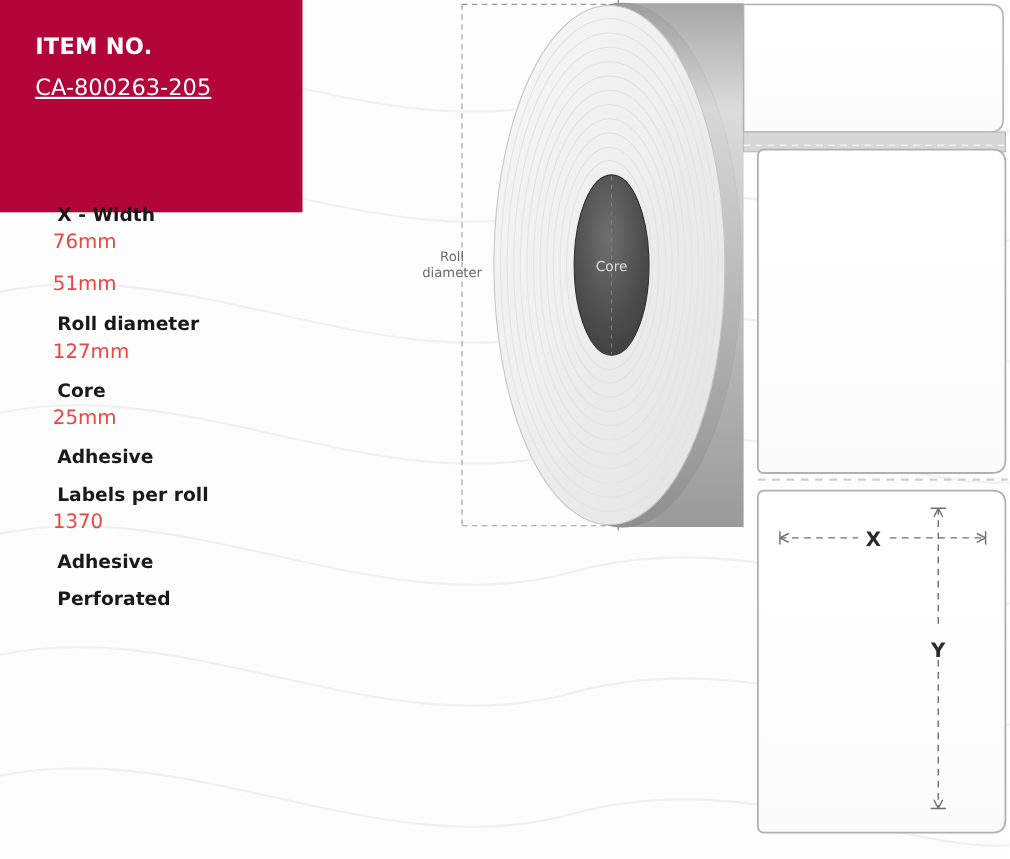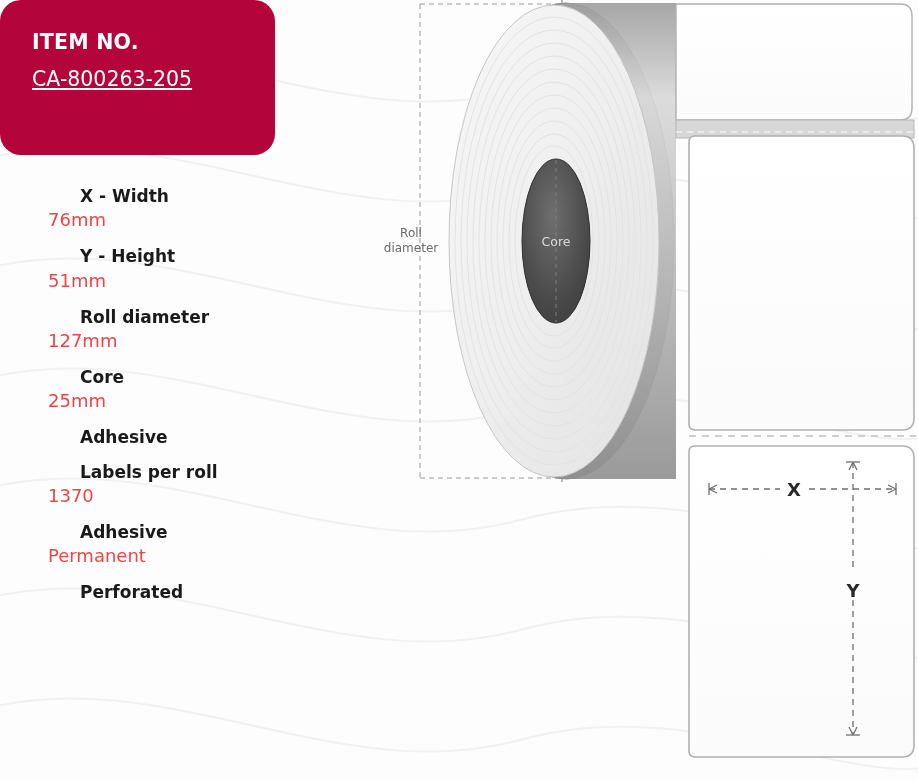--- a/index.html
+++ b/index.html
@@ -26,26 +26,25 @@
     position: absolute;
     inset: 0;
     pointer-events: none;
   }
   
   .item-banner {
     position: absolute;
     left: 0;
     top: 0;
     width: 275px;
-    height: 155px;
+    height: 193px;
     background: #b3053a;
     color: #ffffff;
     box-sizing: border-box;
     padding: 30px 0 0 32px;
-    border-radius: 21px;
   }
   .item-banner .item-title {
     font-size: 20.5px;
     font-weight: bold;
     letter-spacing: 0.2px;
     line-height: 1.2;
   }
   .item-banner .item-value {
     font-size: 20.5px;
     font-weight: normal;
@@ -62,21 +61,20 @@
   }
   .spec-row {
     margin-bottom: 13px;
   }
   .spec-label {
     font-size: 17px;
     font-weight: bold;
     color: #1a1a1a;
     padding-left: 52px;
     line-height: 1.25;
-    margin-left: 28px;
   }
   .spec-value {
     font-size: 18px;
     font-weight: normal;
     color: #ef4444;
     padding-left: 48px;
     line-height: 1.45;
   }
   
   .diagram {
@@ -115,41 +113,39 @@
     <div class="item-title">ITEM NO.</div>
     <div class="item-value">CA-800263-205</div>
   </div>
 
   <div class="spec-list">
     <div class="spec-row">
       <div class="spec-label">X - Width</div>
       <div class="spec-value">76mm</div>
     </div>
     <div class="spec-row">
-      <div class="spec-label">Y - Height</div>
       <div class="spec-value">51mm</div>
     </div>
     <div class="spec-row">
       <div class="spec-label">Roll diameter</div>
       <div class="spec-value">127mm</div>
     </div>
     <div class="spec-row">
       <div class="spec-label">Core</div>
       <div class="spec-value">25mm</div>
     </div>
     <div class="spec-row">
       <div class="spec-label">Adhesive</div>
     </div>
     <div class="spec-row">
       <div class="spec-label">Labels per roll</div>
       <div class="spec-value">1370</div>
     </div>
     <div class="spec-row">
       <div class="spec-label">Adhesive</div>
-      <div class="spec-value">Permanent</div>
     </div>
     <div class="spec-row">
       <div class="spec-label">Perforated</div>
     </div>
   </div>
 
   <div class="diagram">
     <svg width="618" height="781" viewBox="0 0 618 781">
       <defs>
         <linearGradient id="rollFace" x1="0" y1="0" x2="1" y2="1">

